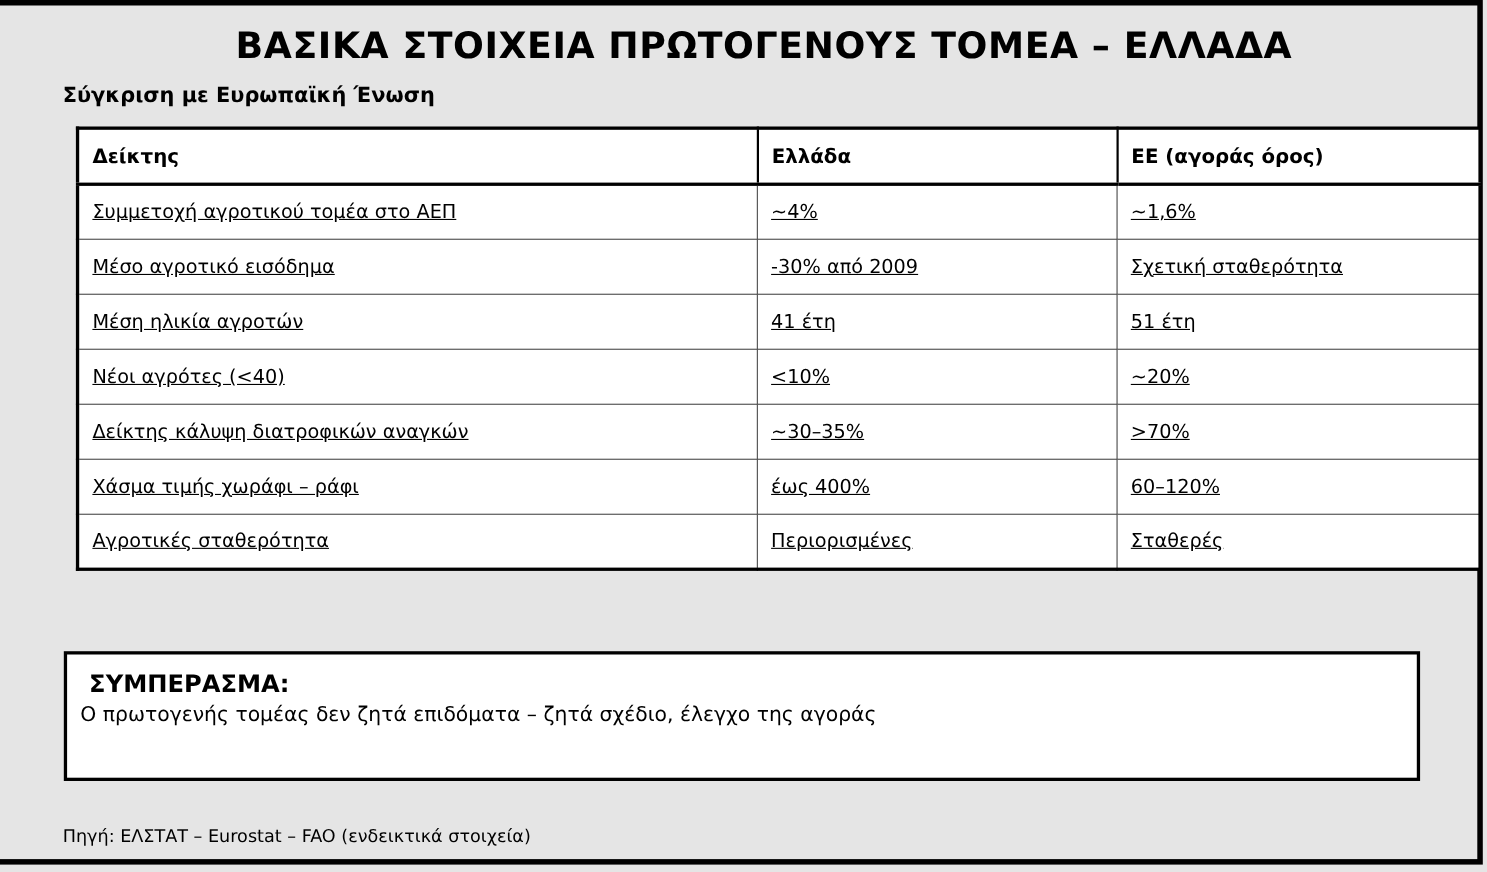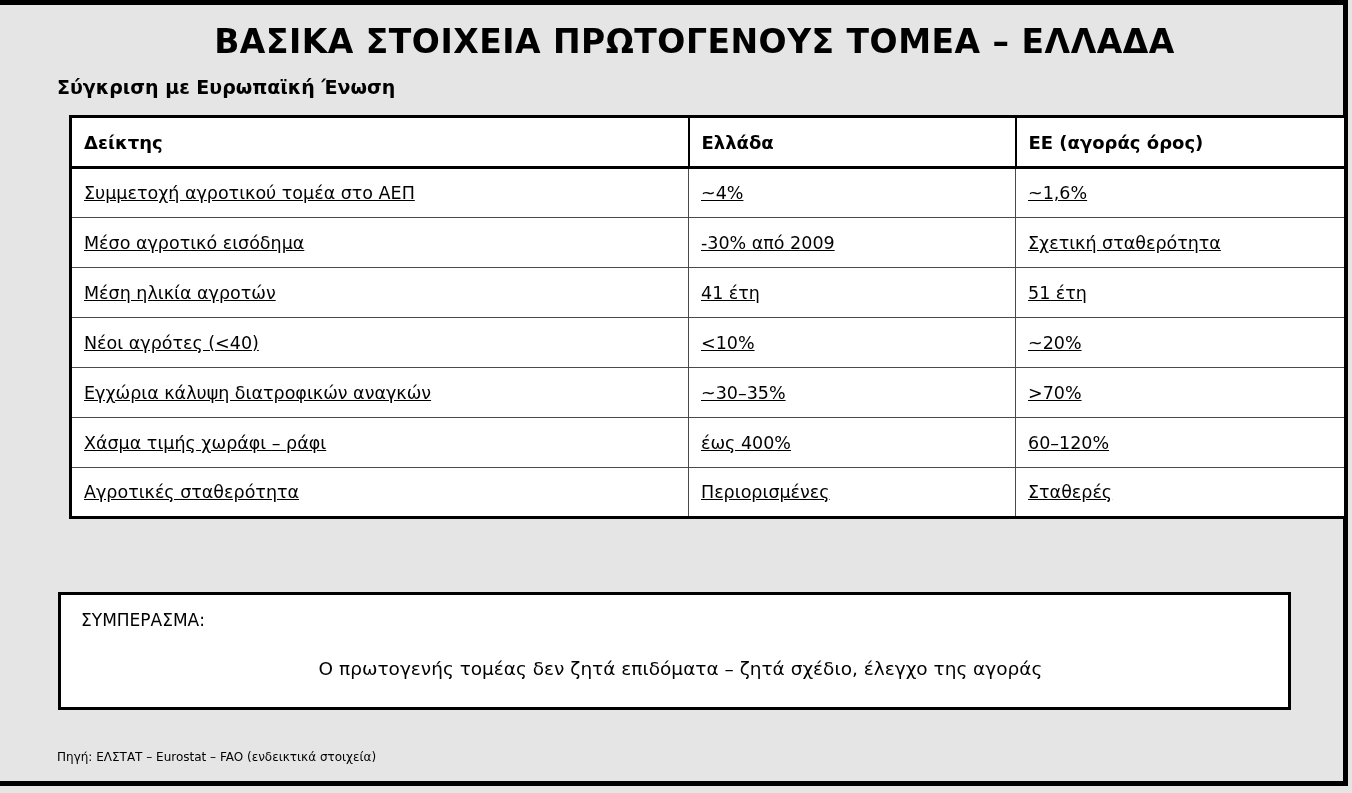--- a/index.html
+++ b/index.html
@@ -83,34 +83,33 @@
     left: 58px;
     top: 592px;
     width: 1233px;
     height: 118px;
     border: 3px solid #000000;
     box-sizing: border-box;
     background: #ffffff;
   }
   .conclusion-heading {
     margin: 15px 0 0 20px;
-    font-size: 17px;
-    font-weight: normal;
+    font-size: 22px;
+    font-weight: bold;
   }
   .conclusion-text {
-    margin: 26px 0 0 12px;
+    margin: 2px 0 0 12px;
     font-size: 18.5px;
     line-height: 25px;
-    text-align: center;
   }
   .source-note {
     position: absolute;
     left: 57px;
     top: 750px;
-    font-size: 12px;
+    font-size: 16px;
   }
 </style>
 </head>
 <body>
 
 <div class="canvas">
 
   <div class="outer-frame"></div>
 
   <div class="title">ΒΑΣΙΚΑ ΣΤΟΙΧΕΙΑ ΠΡΩΤΟΓΕΝΟΥΣ ΤΟΜΕΑ – ΕΛΛΑΔΑ</div>
@@ -144,21 +143,21 @@
         <td>Μέση ηλικία αγροτών</td>
         <td>41 έτη</td>
         <td>51 έτη</td>
       </tr>
       <tr>
         <td>Νέοι αγρότες (&lt;40)</td>
         <td>&lt;10%</td>
         <td>~20%</td>
       </tr>
       <tr>
-        <td>Εγχώρια κάλυψη διατροφικών αναγκών</td>
+        <td>Δείκτης κάλυψη διατροφικών αναγκών</td>
         <td>~30–35%</td>
         <td>&gt;70%</td>
       </tr>
       <tr>
         <td>Χάσμα τιμής χωράφι – ράφι</td>
         <td>έως 400%</td>
         <td>60–120%</td>
       </tr>
       <tr>
         <td>Αγροτικές σταθερότητα</td>

